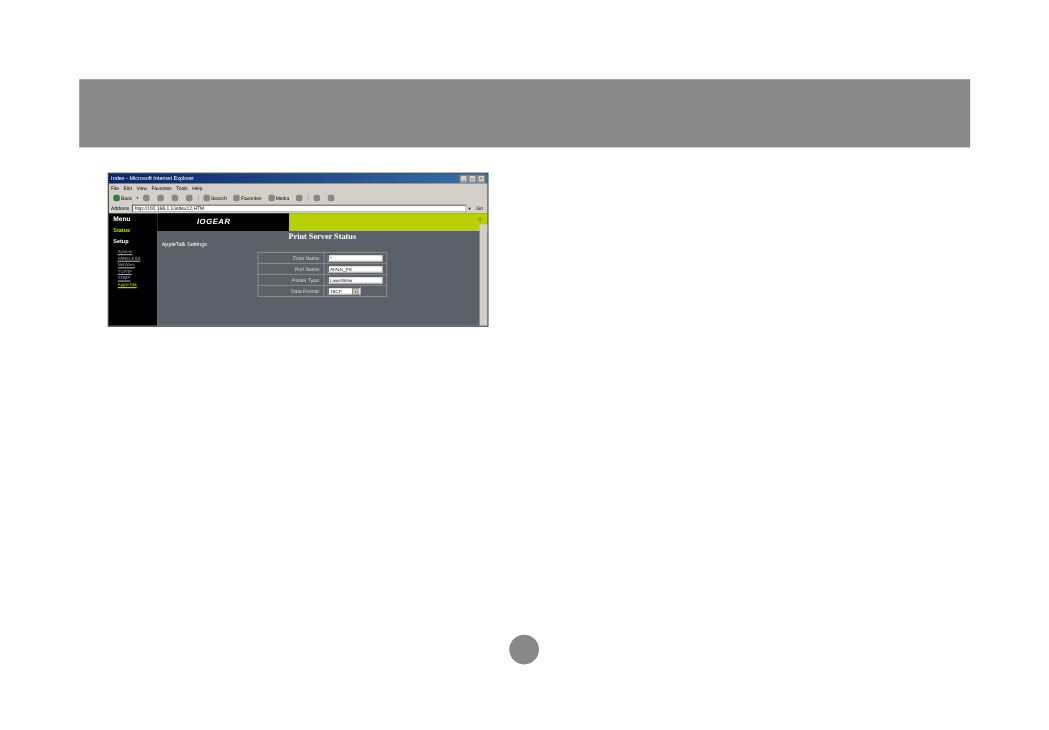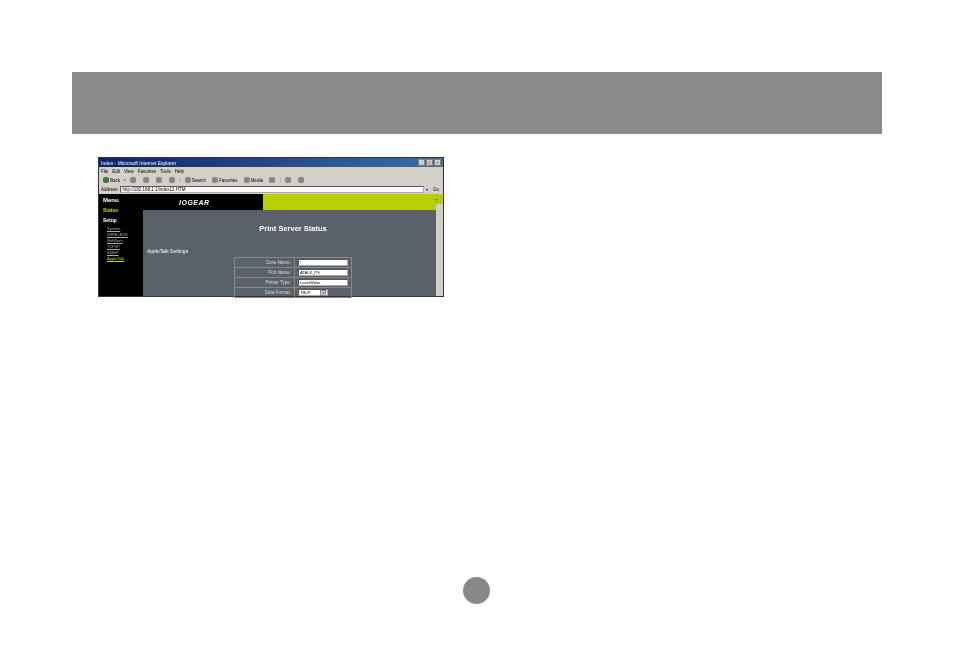--- a/index.html
+++ b/index.html
@@ -157,21 +157,22 @@
       top: 3px;
       font-size: 5px;
       color: #4a5200;
       letter-spacing: -1px;
     }
     .page-heading {
       color: #fff;
       font-size: 7.5px;
       font-weight: bold;
       text-align: center;
-      padding: 14px 0;
+      padding: 0 0;
+      font-family: Liberation Serif, serif;
     }
     .section-label {
       color: #fff;
       font-size: 5px;
       padding: 1px 4px;
     }
     .settings-table {
       margin: 2px auto;
       border-collapse: collapse;
     }

